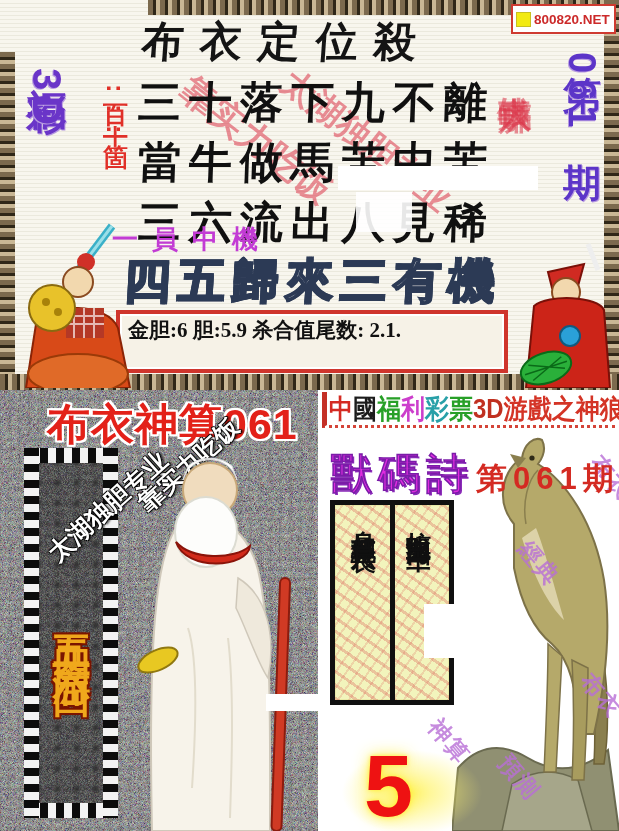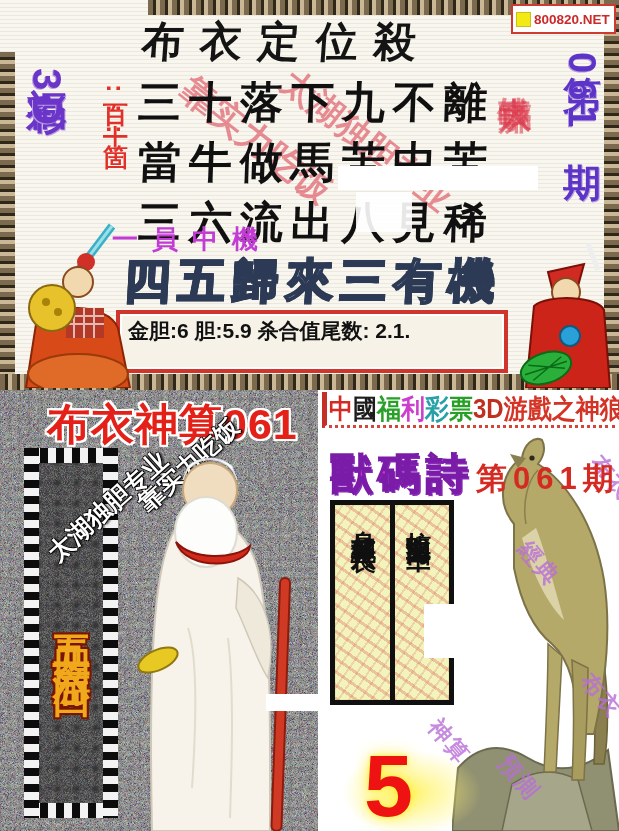--- a/index.html
+++ b/index.html
@@ -50,21 +50,21 @@
 
   .note-line{position:absolute;left:112px;top:222px;font-size:26px;font-weight:bold;color:#c23bd4;
              letter-spacing:14px;z-index:4;}
   .outline-line{position:absolute;left:124px;top:250px;width:410px;font-size:47px;font-weight:bold;
                 letter-spacing:7px;color:#fbfbf6;-webkit-text-stroke:2px #2c3a55;
                 text-shadow:1px 1px 0 #2c3a55,-1px -1px 0 #2c3a55,1px -1px 0 #2c3a55,-1px 1px 0 #2c3a55;
                 white-space:nowrap;z-index:4;transform:skewX(-3deg);}
 
   .stats-box{position:absolute;left:116px;top:310px;width:392px;height:63px;background:#f6f2e7;
              border:4px solid #cf352c;box-shadow:inset 0 0 0 2px #fff;padding:3px 8px;z-index:5;}
-  .stats-box div{font-size:21px;font-weight:bold;color:#111;line-height:27px;white-space:nowrap;}
+  .stats-box div{font-size:21px;font-weight:bold;color:#111;line-height:27px;white-space:nowrap;font-family:Liberation Serif, serif;}
 
   .fig{position:absolute;z-index:6;}
 
   
   .bl{position:absolute;left:0;top:390px;width:318px;height:441px;background:#9a9a9a;overflow:hidden;}
   .bl svg.noise, .banner-inner svg.noise{position:absolute;left:0;top:0;width:100%;height:100%;}
   .bl-title{position:absolute;left:16px;top:6px;font-size:43px;font-weight:bold;color:#e32119;
             letter-spacing:1px;white-space:nowrap;z-index:4;
             text-shadow:2px 0 0 #fff,-2px 0 0 #fff,0 2px 0 #fff,0 -2px 0 #fff,2px 2px 0 #fff,-2px -2px 0 #fff,2px -2px 0 #fff,-2px 2px 0 #fff;margin-left:31px;}
   .bl-wm{position:absolute;color:#fff;font-weight:bold;font-size:25px;white-space:nowrap;z-index:4;
@@ -85,21 +85,21 @@
                font-size:38px;font-weight:bold;color:#f0a81c;letter-spacing:8px;white-space:nowrap;
                text-shadow:-2px -2px 0 #7a1500,2px 2px 0 #7a1500,-2px 2px 0 #7a1500,2px -2px 0 #7a1500;}
   .white-band{position:absolute;left:266px;top:304px;width:52px;height:17px;background:#fff;z-index:6;}
 
   
   .br{position:absolute;left:318px;top:390px;width:301px;height:441px;background:#fff;}
   .headline{position:absolute;left:4px;top:2px;width:293px;height:36px;display:flex;align-items:center;
             justify-content:space-between;border-left:5px solid #c43026;border-bottom:3px dotted #d44438;
             padding:0 2px;}
   .headline span{font-size:24px;font-weight:bold;transform:scaleY(1.12);white-space:nowrap;}
-  .beast-title{position:absolute;left:12px;top:56px;font-size:42px;font-weight:bold;color:#e02ce0;
+  .beast-title{position:absolute;left:12px;top:56px;font-size:42px;font-weight:normal;color:#e02ce0;
                letter-spacing:6px;-webkit-text-stroke:1.5px #7a1ca8;
                text-shadow:2px 2px 0 #8a2ab8;white-space:nowrap;z-index:3;}
   .br-issue{position:absolute;left:158px;top:68px;font-size:31px;font-weight:bold;color:#d42a22;
             letter-spacing:6px;white-space:nowrap;z-index:3;}
   .poem-box{position:absolute;left:12px;top:110px;width:124px;height:205px;border:5px solid #101010;
             background:#f2f4bc;z-index:3;
             box-shadow:inset 0 0 0 1px #e8eaa8;}
   .poem-box .divider{position:absolute;left:50%;top:0;bottom:0;width:5px;margin-left:-2.5px;background:#101010;}
   .poem-col{position:absolute;top:6px;bottom:6px;writing-mode:vertical-rl;font-size:25px;font-weight:bold;
             color:#101010;letter-spacing:3px;white-space:nowrap;}

